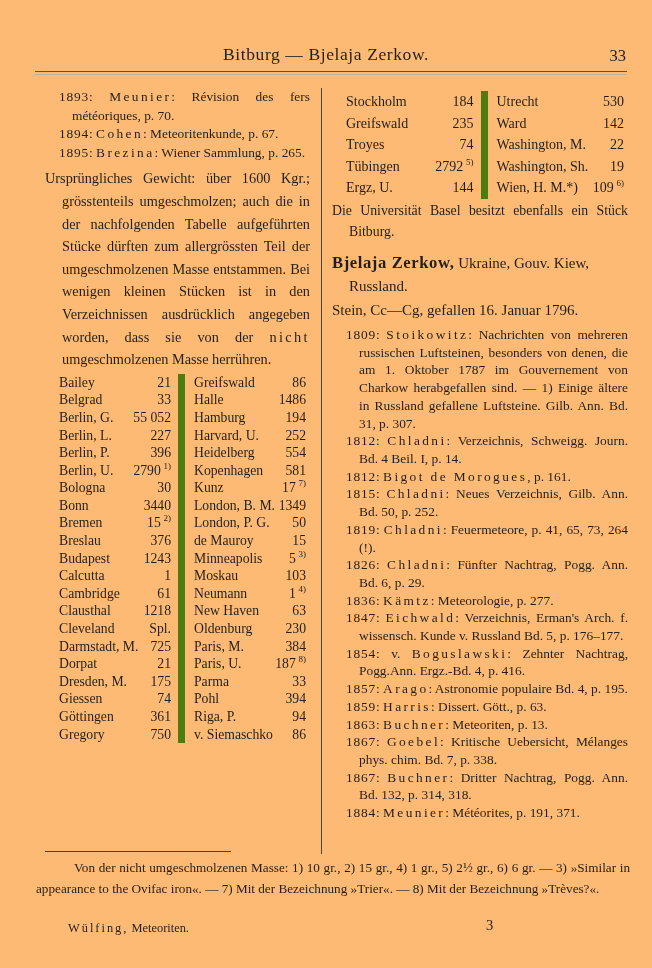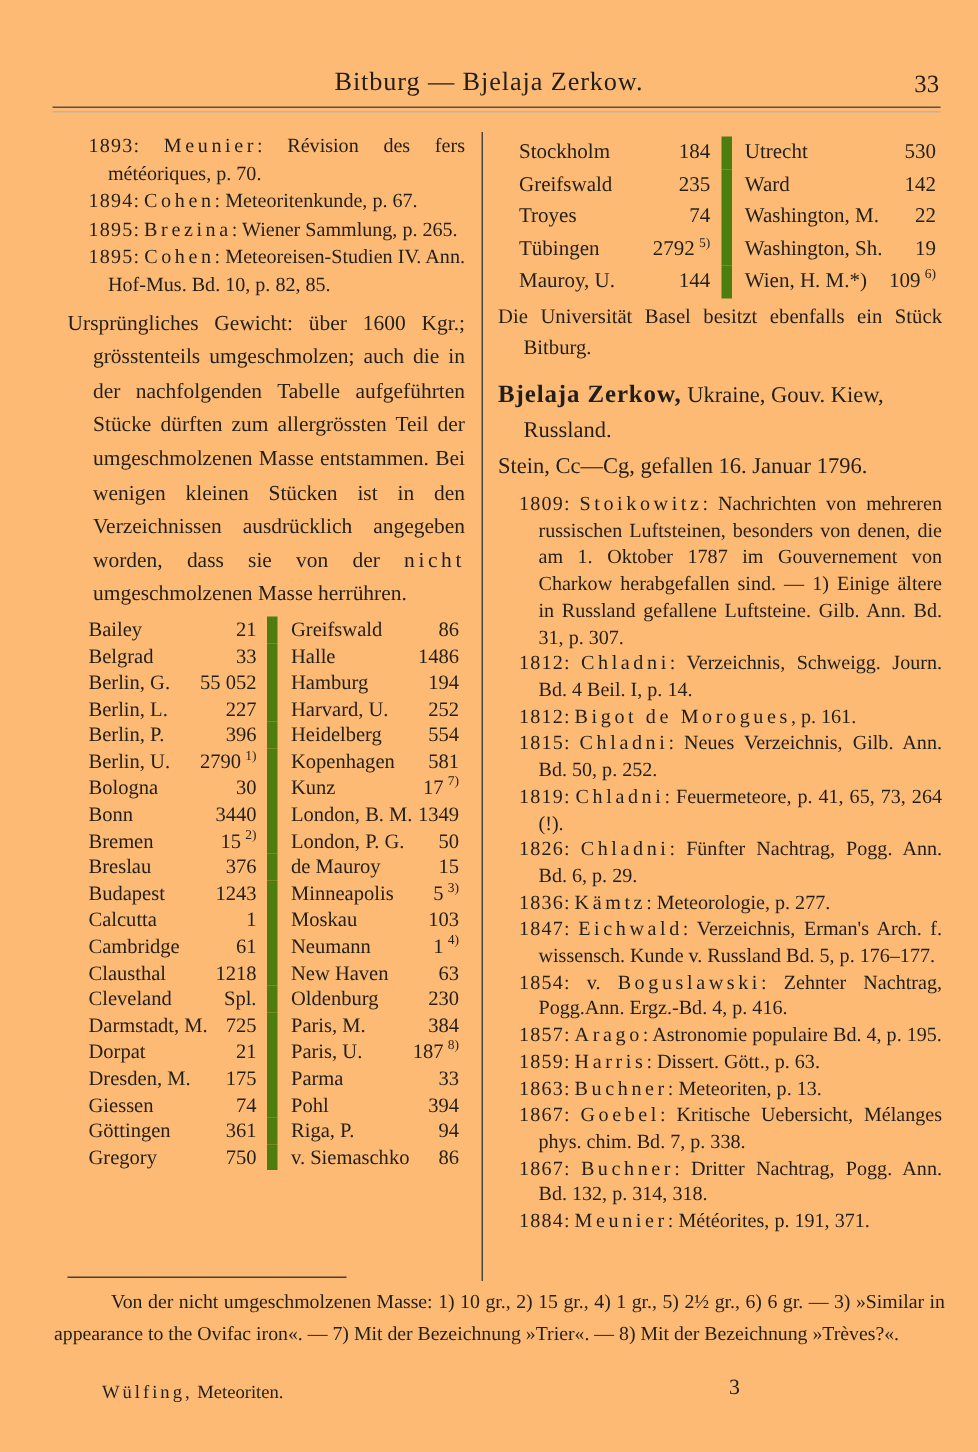--- a/index.html
+++ b/index.html
@@ -63,21 +63,20 @@
   <div class="page-number">33</div>
   <div class="header-rule"></div>
 
   <div class="column-divider"></div>
 
   <div class="col-left">
     <div class="biblist">
         <div class="bib"><span class="year">1893</span>: <span class="sperr">Meunier</span>: Révision des fers météoriques, p. 70.</div>
         <div class="bib"><span class="year">1894</span>: <span class="sperr">Cohen</span>: Meteoritenkunde, p. 67.</div>
         <div class="bib"><span class="year">1895</span>: <span class="sperr">Brezina</span>: Wiener Sammlung, p. 265.</div>
-        <div class="bib"><span class="year">1895</span>: <span class="sperr">Cohen</span>: Meteoreisen-Studien IV. Ann. Hof-Mus. Bd. 10, p. 82, 85.</div>
       </div>
     <div class="para"><span>Ursprüngliches Gewicht: über 1600 Kgr.; grösstenteils umgeschmolzen; auch die in der nachfolgenden Tabelle aufgeführten Stücke dürften zum allergrössten Teil der umgeschmolzenen Masse entstammen. Bei wenigen kleinen Stücken ist in den Verzeichnissen ausdrücklich angegeben worden, dass sie von der </span><span class="sperr">nicht</span><span> umgeschmolzenen Masse herrühren.</span></div>
     <div class="wtable">
         <div class="trow">
           <div class="thalf tl">
             <span class="tn">Bailey</span>
             <span class="tv">21</span>
           </div>
           <div class="thalf tr">
             <span class="tn">Greifswald</span>
@@ -324,21 +323,21 @@
             <span class="tn">Tübingen</span>
             <span class="tv">2792 <sup>5)</sup></span>
           </div>
           <div class="thalf tr">
             <span class="tn">Washington, Sh.</span>
             <span class="tv">19</span>
           </div>
         </div>
         <div class="trow">
           <div class="thalf tl">
-            <span class="tn">Mauroy, U.</span>
+            <span class="tn">Ergz, U.</span>
             <span class="tv">144</span>
           </div>
           <div class="thalf tr">
             <span class="tn">Wien, H. M.*)</span>
             <span class="tv">109 <sup>6)</sup></span>
           </div>
         </div>
       </div>
     <div class="basel">Die Universität Basel besitzt ebenfalls ein Stück Bitburg.</div>
     <div class="entry-head">

